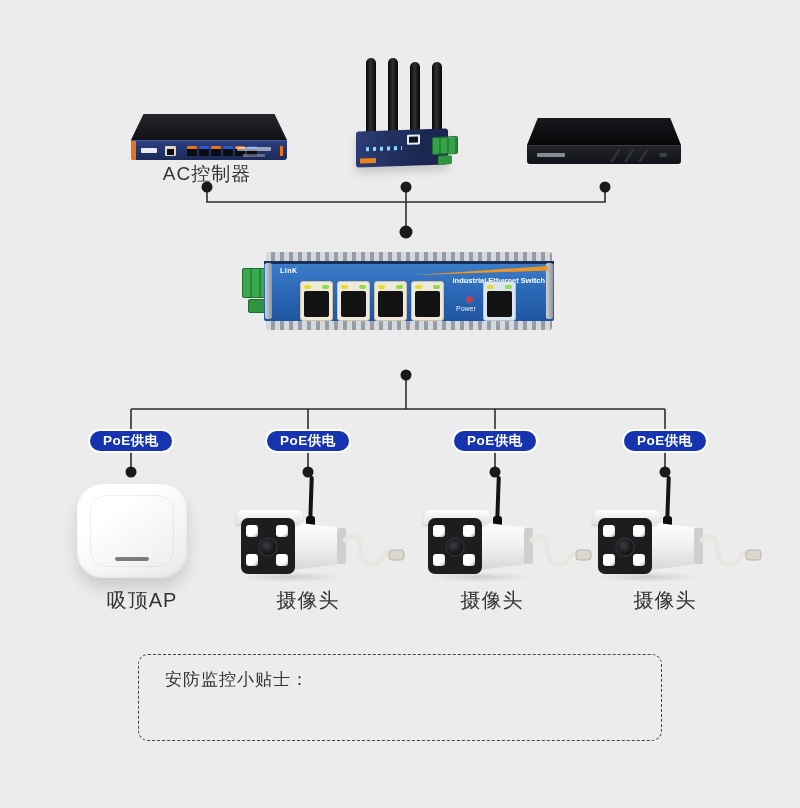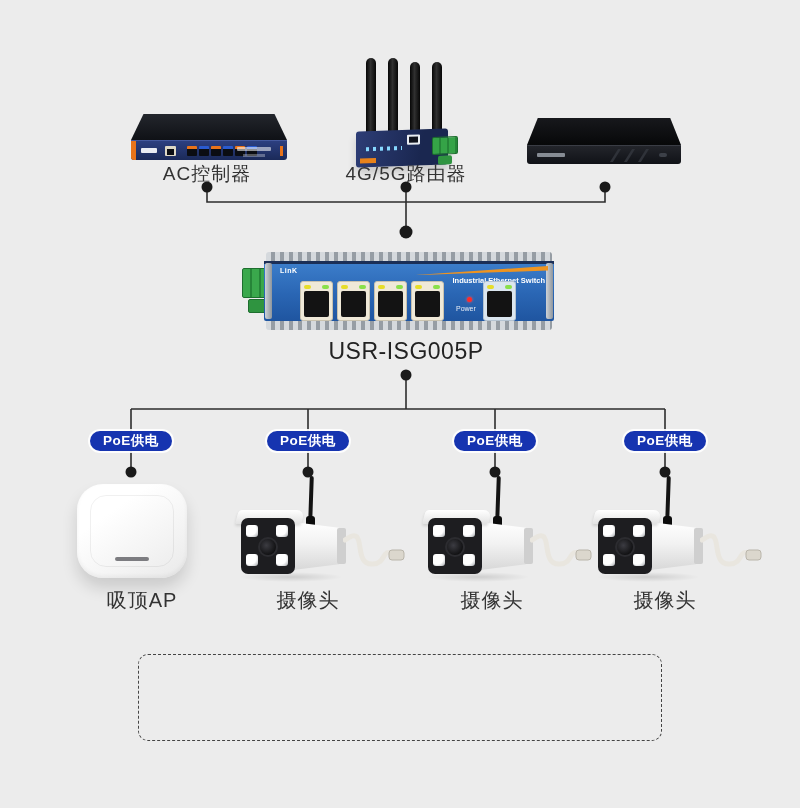--- a/index.html
+++ b/index.html
@@ -199,21 +199,20 @@
     <div class="body">
       <div class="leds"></div>
       <div class="orange"></div>
       <div class="wport">
           <i></i>
         </div>
       <div class="term"></div>
       <div class="term2"></div>
     </div>
   </div>
-  <div class="dev-label" style="left:406px; top:161px;">4G/5G路由器</div>
 
   <div class="nvr dev">
     <div class="top"></div>
     <div class="front">
       <div class="brand"></div>
       <div class="stripe" style="right:64px"></div>
       <div class="stripe" style="right:50px"></div>
       <div class="stripe" style="right:36px"></div>
       <div class="btn"></div>
     </div>
@@ -264,21 +263,20 @@
         <div class="pnum" style="left:110px">3</div>
         <div class="pnum" style="left:147px">4</div>
         <div class="pnum" style="left:219px">5</div>
 
         <div class="pwr-dot"></div>
         <div class="pwr-txt">Power</div>
       </div>
       <div class="fins b"></div>
     </div>
   </div>
-  <div class="dev-label big" style="left:406px; top:338px;">USR-ISG005P</div>
 
   <div class="poe" style="left:131px; top:431px;">PoE供电</div>
   <div class="poe" style="left:308px; top:431px;">PoE供电</div>
   <div class="poe" style="left:495px; top:431px;">PoE供电</div>
   <div class="poe" style="left:665px; top:431px;">PoE供电</div>
 
   <div class="ap dev">
     <div class="puck"></div>
     <div class="inner"></div>
     <div class="dash"></div>
@@ -342,15 +340,16 @@
       <div class="lens"></div>
     </div>
     <svg class="cable" width="66" height="50">
       <path d="M2,14 C26,-4 8,40 30,38 C44,37 38,22 50,28" fill="none" stroke="#e9e6df" stroke-width="5" stroke-linecap="round"></path>
       <rect x="46" y="24" width="15" height="10" rx="3" fill="#dbd7cd" stroke="#b9b5aa"></rect>
     </svg>
   </div>
   <div class="dev-label bottom" style="left:665px; top:587px;">摄像头</div>
 
   <div class="tipbox">
+    <div class="t1">安防监控小贴士：</div>
   </div>
 
 </div>
 
 </body></html>

